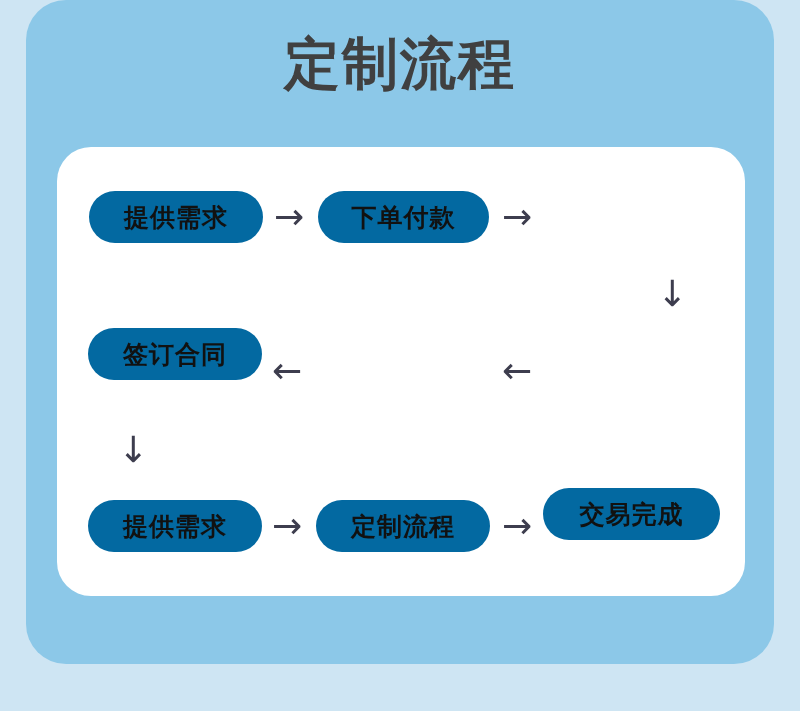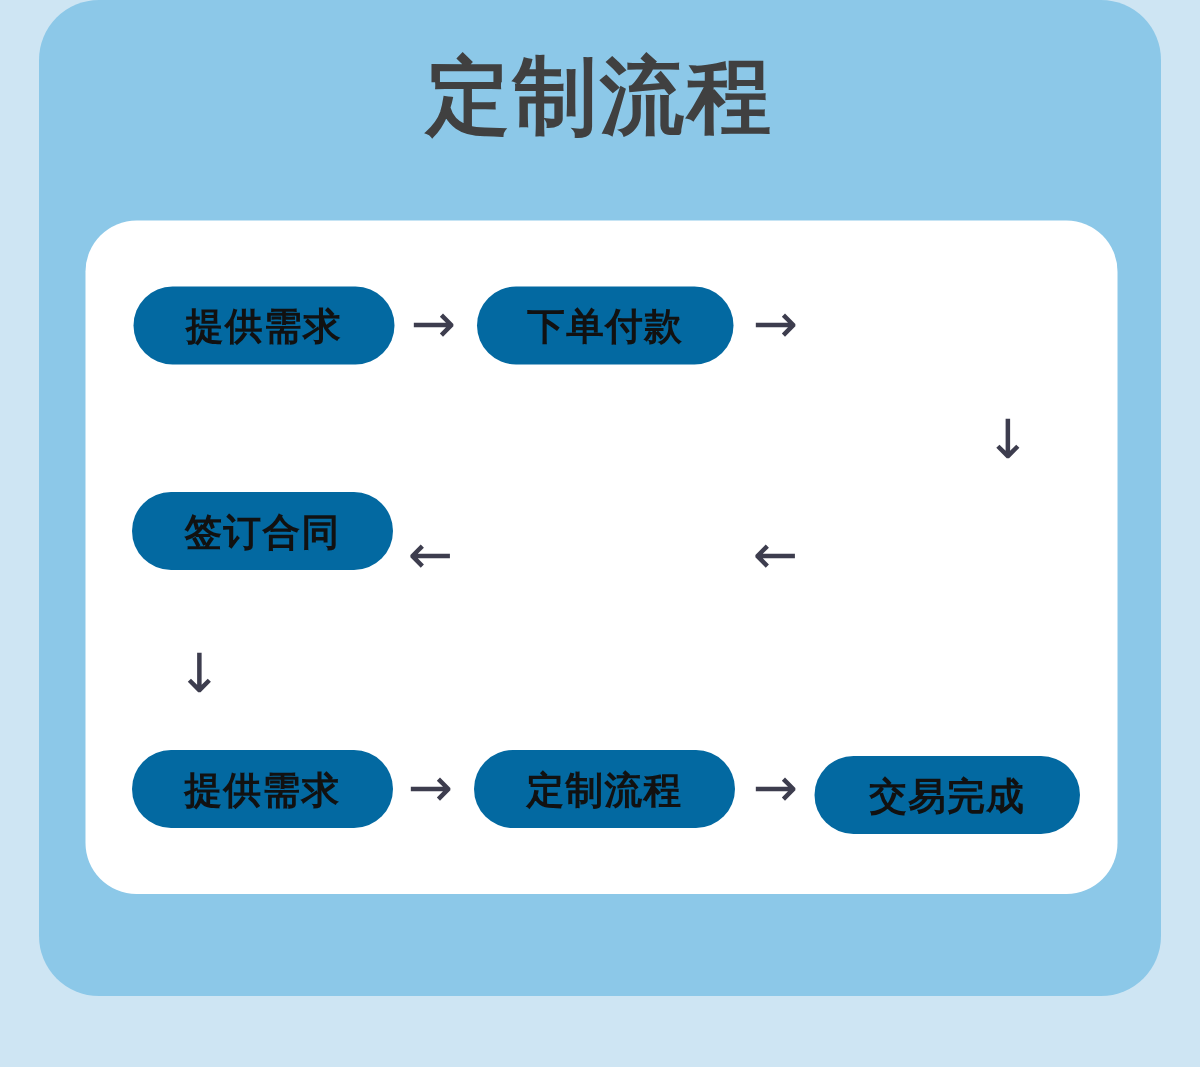--- a/index.html
+++ b/index.html
@@ -108,21 +108,21 @@
   .r2c3 { left: 543px; top: 345px; width: 177px; }
 
   
   .dal  { left: 110px; top: 424px; }
 
   
   .r3c1 { left: 88px;  top: 500px; width: 174px; }
   .r3a1 { left: 264px; top: 500px; }
   .r3c2 { left: 316px; top: 500px; width: 174px; }
   .r3a2 { left: 494px; top: 500px; }
-  .r3c3 { left: 543px; top: 504px; width: 177px; }
+  .r3c3 { left: 543px; top: 488px; width: 177px; }
 </style>
 </head>
 <body>
 
 <div id="stage">
 
   <div class="blue-panel"></div>
 
   <div class="title">定制流程</div>
 

